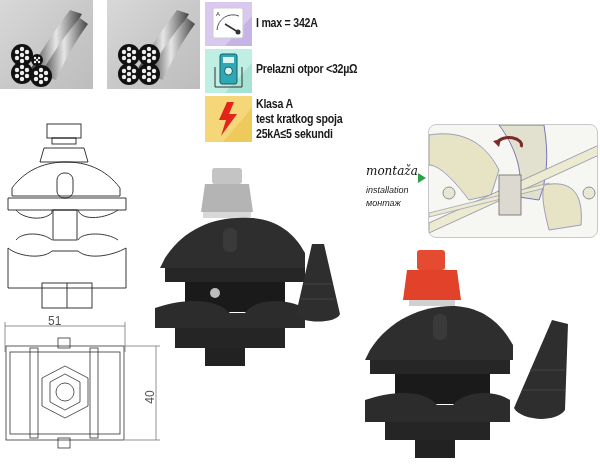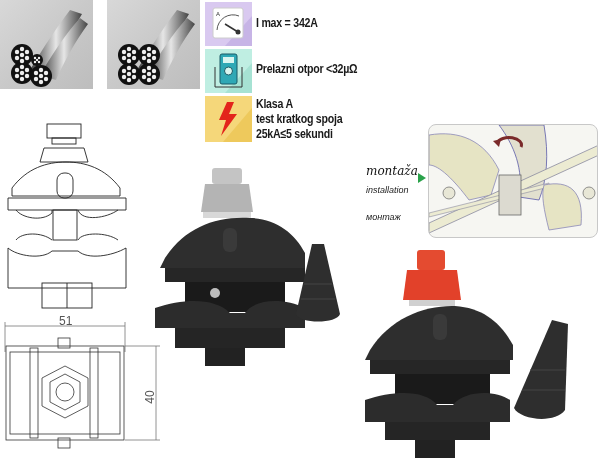--- a/index.html
+++ b/index.html
@@ -143,21 +143,21 @@
 </div>
 <div class="spec-text" style="top:97px;">
   <div>Klasa A</div>
   <div>test kratkog spoja</div>
   <div>25kA≤5 sekundi</div>
 </div>
 
 <div class="install-script">montaža</div>
 <div class="install-arrow"></div>
 <div class="install-line" style="top:185px;">installation</div>
-<div class="install-line" style="top:212px;">монтаж</div>
+<div class="install-line" style="top:198px;">монтаж</div>
 
 <div class="install-frame">
   <svg viewBox="0 0 170 114" width="170" height="114">
     <path d="M0 10 C30 5, 55 15, 70 45 L62 70 L40 75 C25 55, 10 40, 0 40 Z" fill="#e6e4c4" stroke="#8a88b8" stroke-width="0.8"></path>
     <path d="M70 0 L115 0 C120 30, 118 55, 110 75 L90 72 C95 45, 85 20, 70 0 Z" fill="#e2e0cf" stroke="#5a5aa8" stroke-width="0.8"></path>
     <path d="M0 98 L170 20 L170 30 L0 108 Z" fill="#ecebd2" stroke="#8a8aa0" stroke-width="0.8"></path>
     <path d="M0 88 L120 58 L120 62 L0 92 Z" fill="#ecebd2" stroke="#8a8aa0" stroke-width="0.6"></path>
     <rect x="70" y="50" width="22" height="40" fill="#dcdad0" stroke="#666" stroke-width="0.8"></rect>
     <circle cx="20" cy="68" r="6" fill="#e8e7d6" stroke="#666" stroke-width="0.7"></circle>
     <circle cx="160" cy="68" r="6" fill="#e8e7d6" stroke="#666" stroke-width="0.7"></circle>
@@ -198,21 +198,21 @@
     <rect x="10" y="34" width="110" height="82"></rect>
     <rect x="30" y="30" width="8" height="90"></rect>
     <rect x="90" y="30" width="8" height="90"></rect>
     <polygon points="65,48 88,60 88,88 65,100 42,88 42,60"></polygon>
     <polygon points="65,56 80,64 80,84 65,92 50,84 50,64"></polygon>
     <circle cx="65" cy="74" r="9"></circle>
     <rect x="58" y="20" width="12" height="10"></rect>
     <rect x="58" y="120" width="12" height="10"></rect>
   </svg>
 </div>
-<div class="dim-label" style="left:59px;top:314px;">51</div>
+<div class="dim-label" style="left:48px;top:314px;">51</div>
 <div class="dim-label" style="left:143px;top:390px;transform:rotate(-90deg);">40</div>
 
 <div class="abs" style="left:155px;top:168px;width:160px;height:200px;">
   <svg viewBox="0 0 160 200" width="160" height="200">
     <rect x="57" y="0" width="30" height="16" rx="3" fill="#c4c4c4"></rect>
     <polygon points="50,16 94,16 98,44 46,44" fill="#b4b4b4"></polygon>
     <rect x="48" y="44" width="48" height="6" fill="#d8d8d8"></rect>
     <path d="M10 90 C30 60, 60 48, 95 50 C120 50, 140 65, 150 85 L150 100 L5 100 Z" fill="#2e2e2e"></path>
     <rect x="68" y="60" width="14" height="24" rx="6" fill="#3a3a3a"></rect>
     <rect x="10" y="100" width="140" height="14" fill="#262626"></rect>

